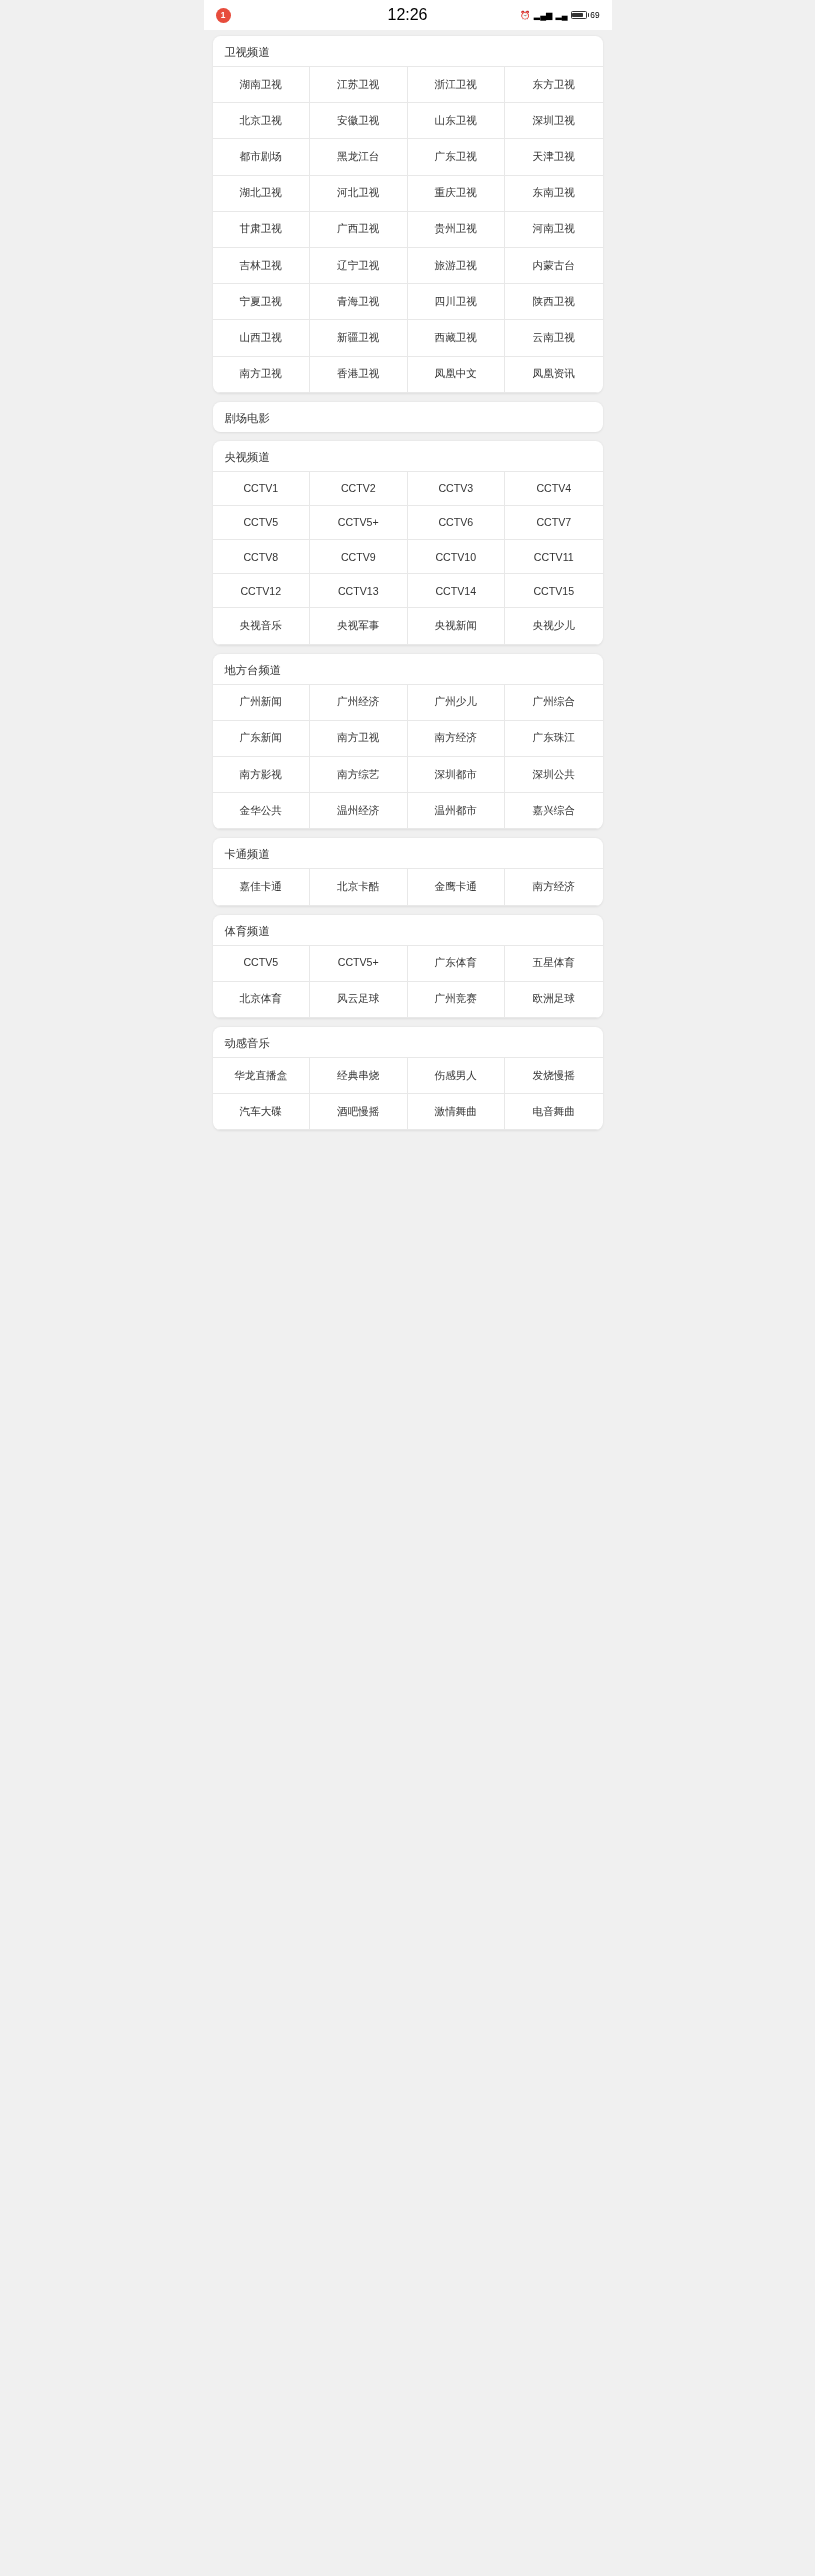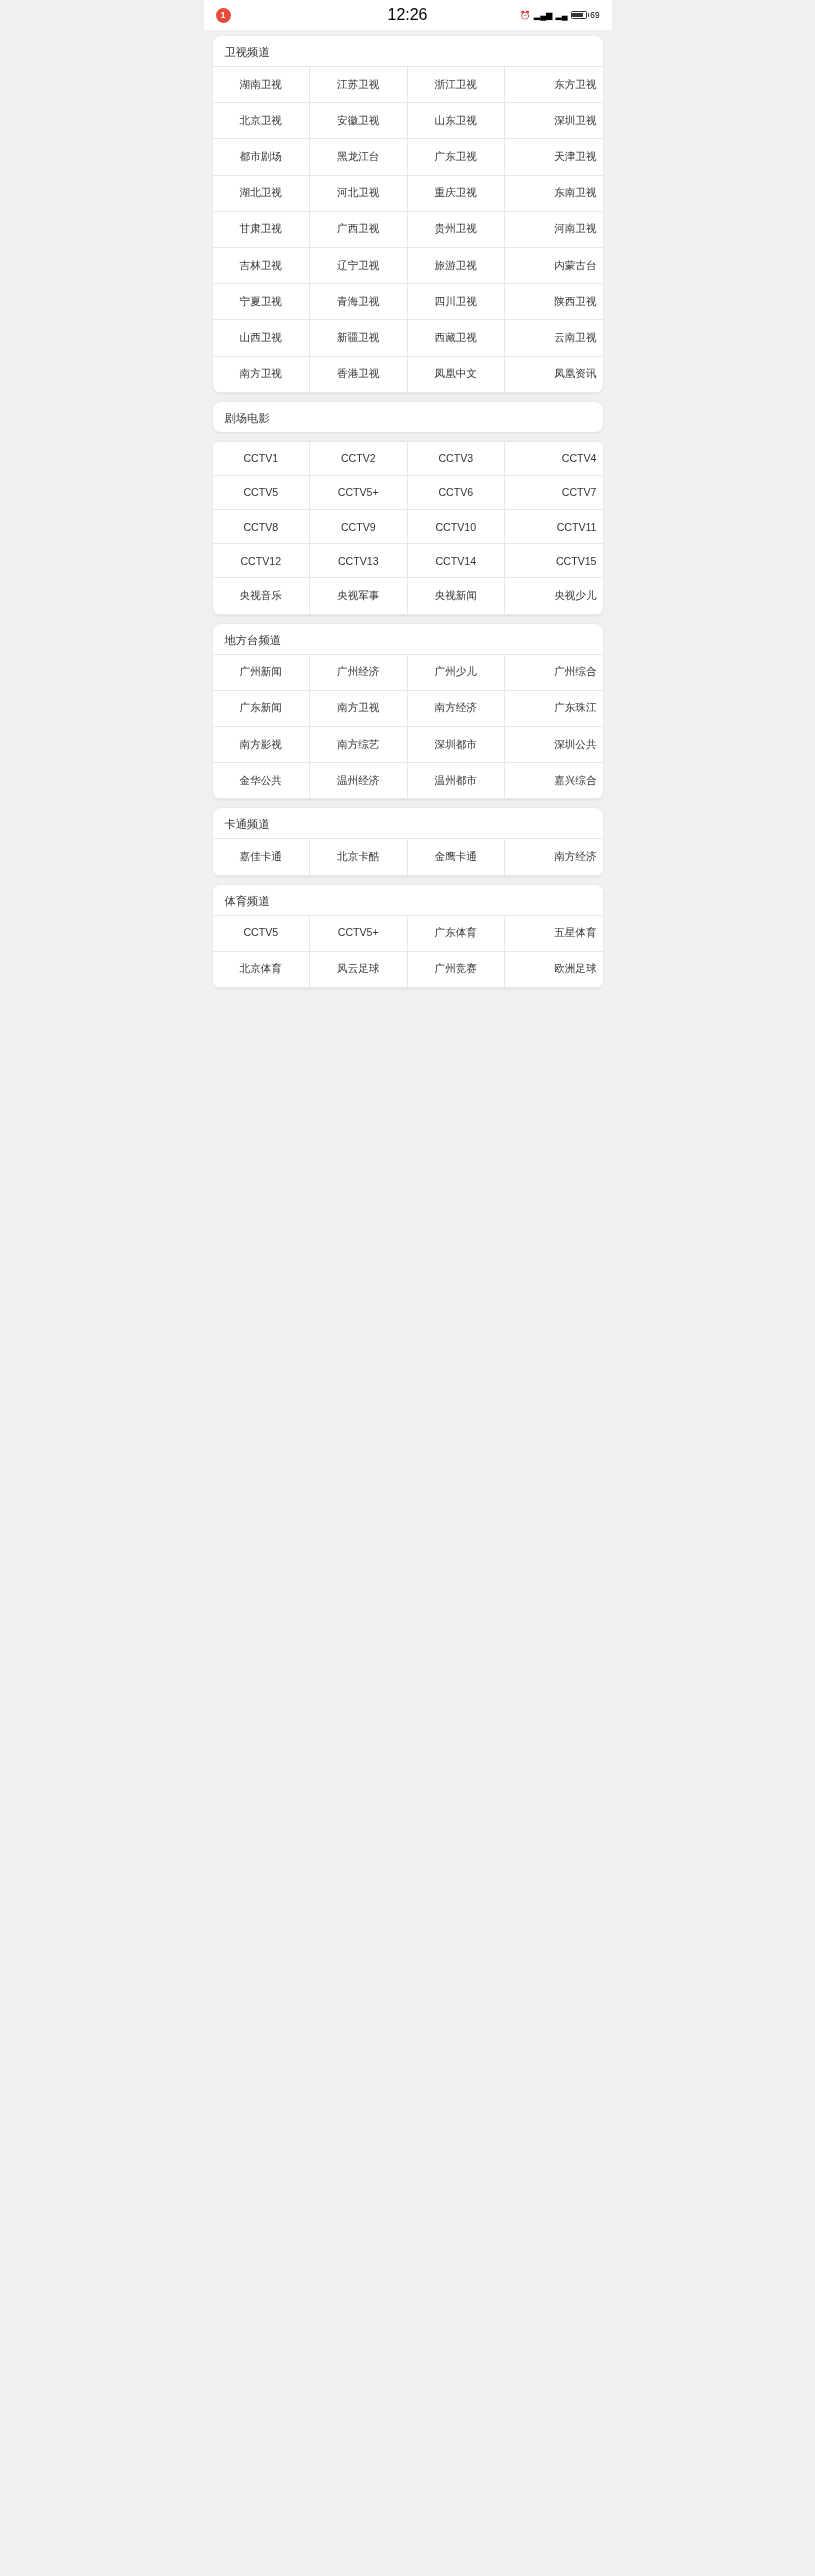--- a/index.html
+++ b/index.html
@@ -100,21 +100,20 @@
       padding: 10.6px 6px;
       text-align: center;
       font-size: 10.6px;
       color: #333;
       border-right: 0.8px solid #e8e8e8;
       border-bottom: 0.8px solid #e8e8e8;
       cursor: pointer;
     }
     .channel-cell:nth-child(4n) {
       border-right: none;
-      text-align: right;
     }
   </style>
 </head>
 <body>
 
 <div class="status-bar">
   <div class="status-left">
     <span>1</span>
   </div>
   <div class="status-time">12:26</div>
@@ -168,20 +167,21 @@
         <div class="channel-cell">南方卫视</div>
         <div class="channel-cell">香港卫视</div>
         <div class="channel-cell">凤凰中文</div>
         <div class="channel-cell">凤凰资讯</div>
       </div>
     </div>
     <div class="section">
       <div class="section-header">剧场电影</div>
     </div>
     <div class="section">
+      <div class="section-header">央视频道</div>
       <div class="channel-grid">
         <div class="channel-cell">CCTV1</div>
         <div class="channel-cell">CCTV2</div>
         <div class="channel-cell">CCTV3</div>
         <div class="channel-cell">CCTV4</div>
         <div class="channel-cell">CCTV5</div>
         <div class="channel-cell">CCTV5+</div>
         <div class="channel-cell">CCTV6</div>
         <div class="channel-cell">CCTV7</div>
         <div class="channel-cell">CCTV8</div>
@@ -234,14 +234,27 @@
         <div class="channel-cell">CCTV5</div>
         <div class="channel-cell">CCTV5+</div>
         <div class="channel-cell">广东体育</div>
         <div class="channel-cell">五星体育</div>
         <div class="channel-cell">北京体育</div>
         <div class="channel-cell">风云足球</div>
         <div class="channel-cell">广州竞赛</div>
         <div class="channel-cell">欧洲足球</div>
       </div>
     </div>
+    <div class="section">
+      <div class="section-header">动感音乐</div>
+      <div class="channel-grid">
+        <div class="channel-cell">华龙直播盒</div>
+        <div class="channel-cell">经典串烧</div>
+        <div class="channel-cell">伤感男人</div>
+        <div class="channel-cell">发烧慢摇</div>
+        <div class="channel-cell">汽车大碟</div>
+        <div class="channel-cell">酒吧慢摇</div>
+        <div class="channel-cell">激情舞曲</div>
+        <div class="channel-cell">电音舞曲</div>
+      </div>
+    </div>
   </div>
 
 
 </body></html>

